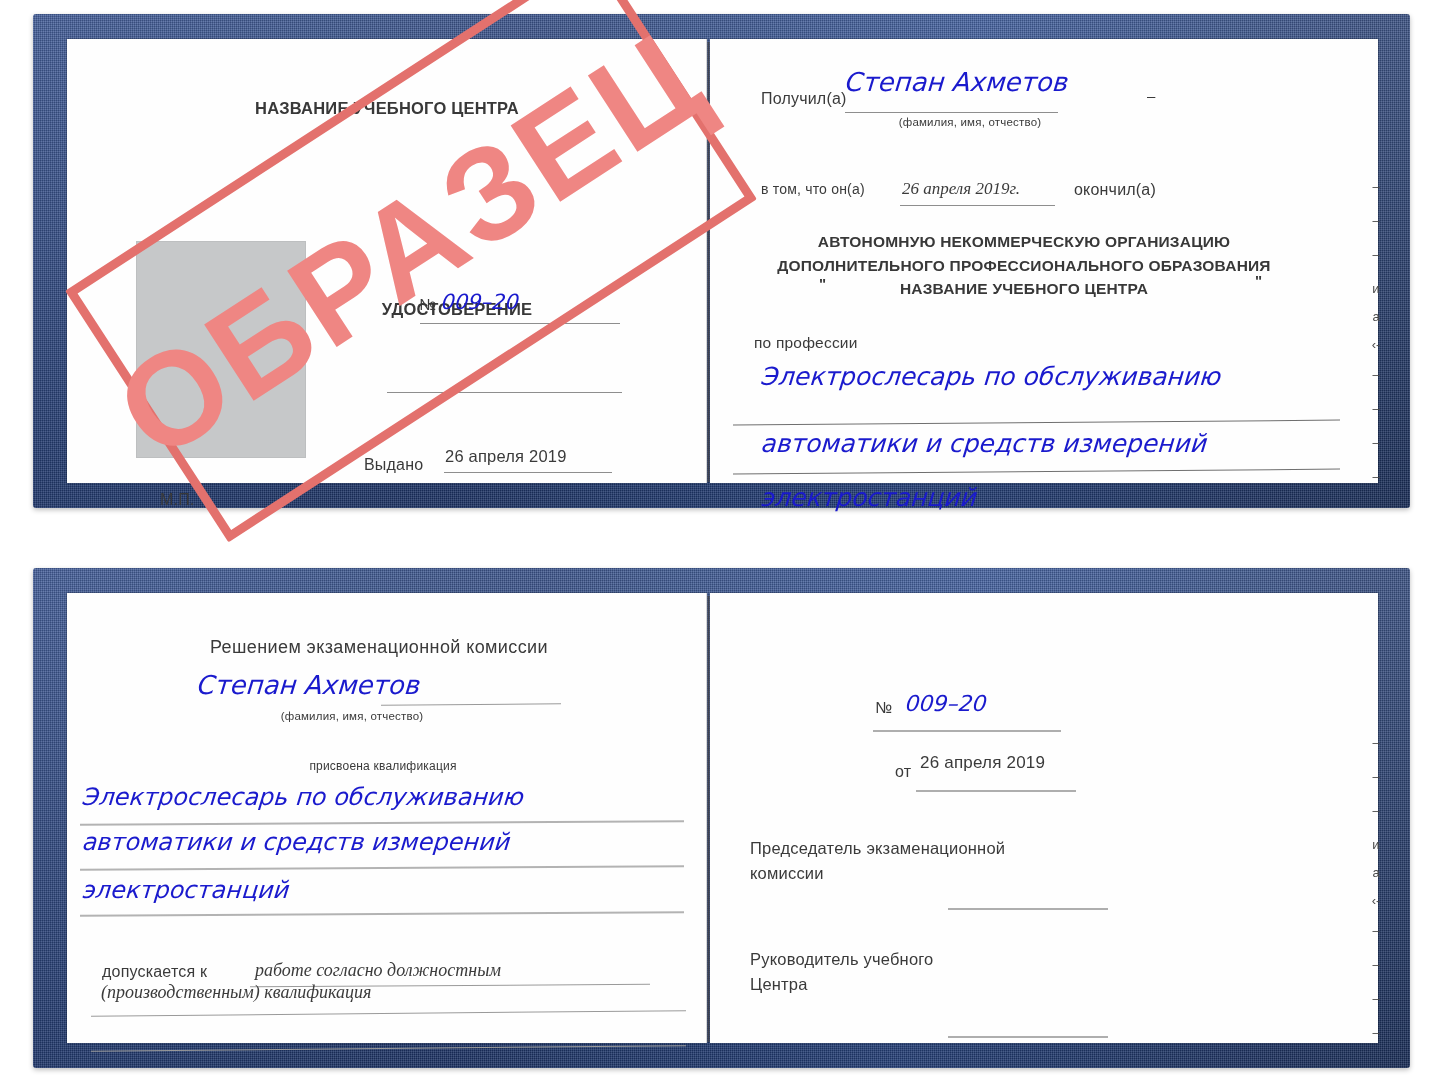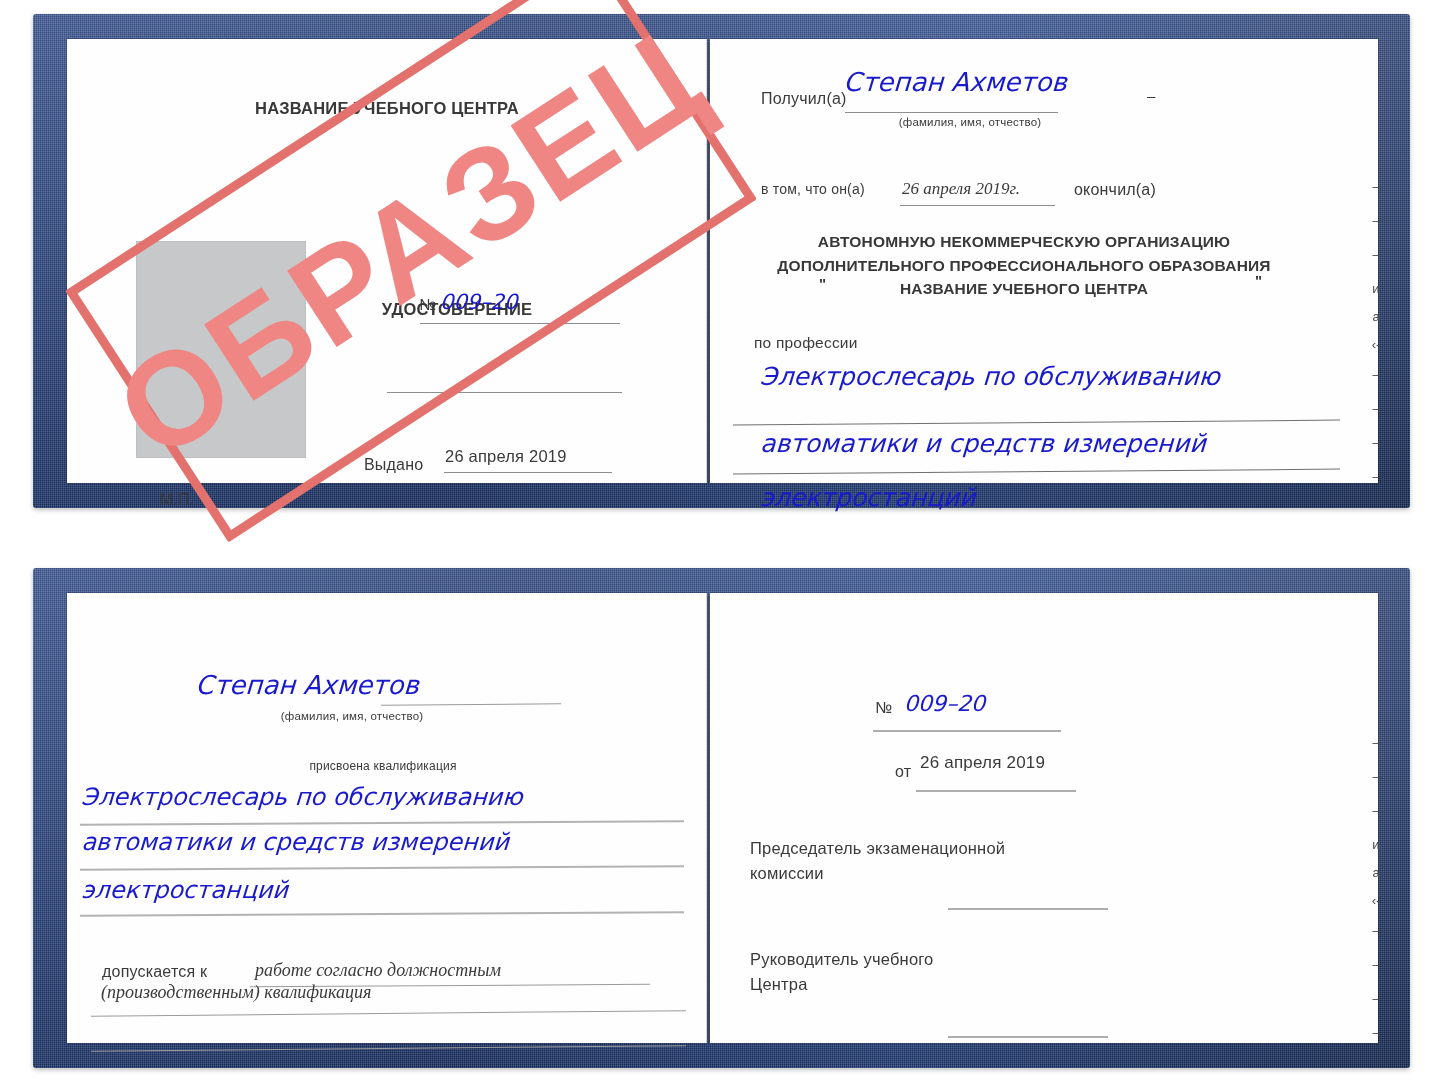--- a/index.html
+++ b/index.html
@@ -175,20 +175,21 @@
     </div>
   </div>
 
 
   <div class="cert" style="left:33px; top:568px; width:1377px; height:500px;">
 
     <div class="cover"></div>
 
     <div class="paper left" style="left:34px; top:25px; width:640px; height:450px;">
 
+      <div class="t ctr" style="left:0; top:44px; width:624px; font-size:18px; letter-spacing:.4px;">Решением экзаменационной комиссии</div>
 
       <div class="hand" style="left:131px; top:77px; font-size:26px;">Степан Ахметов</div>
       <div class="rule thin" style="left:314px; top:111px; width:180px; transform:rotate(-0.5deg);"></div>
       <div class="t ctr" style="left:125px; top:117px; width:320px; font-size:11.5px;">(фамилия, имя, отчество)</div>
 
       <div class="t ctr" style="left:4px; top:166px; width:624px; font-size:12px;">присвоена квалификация</div>
 
       <div class="hand" style="left:16px; top:190px; font-size:24px;">Электрослесарь по обслуживанию</div>
       <div class="rule" style="left:13px; top:229px; width:604px; height:2px; background:#b3b3b3; transform:rotate(-0.35deg);"></div>
 

